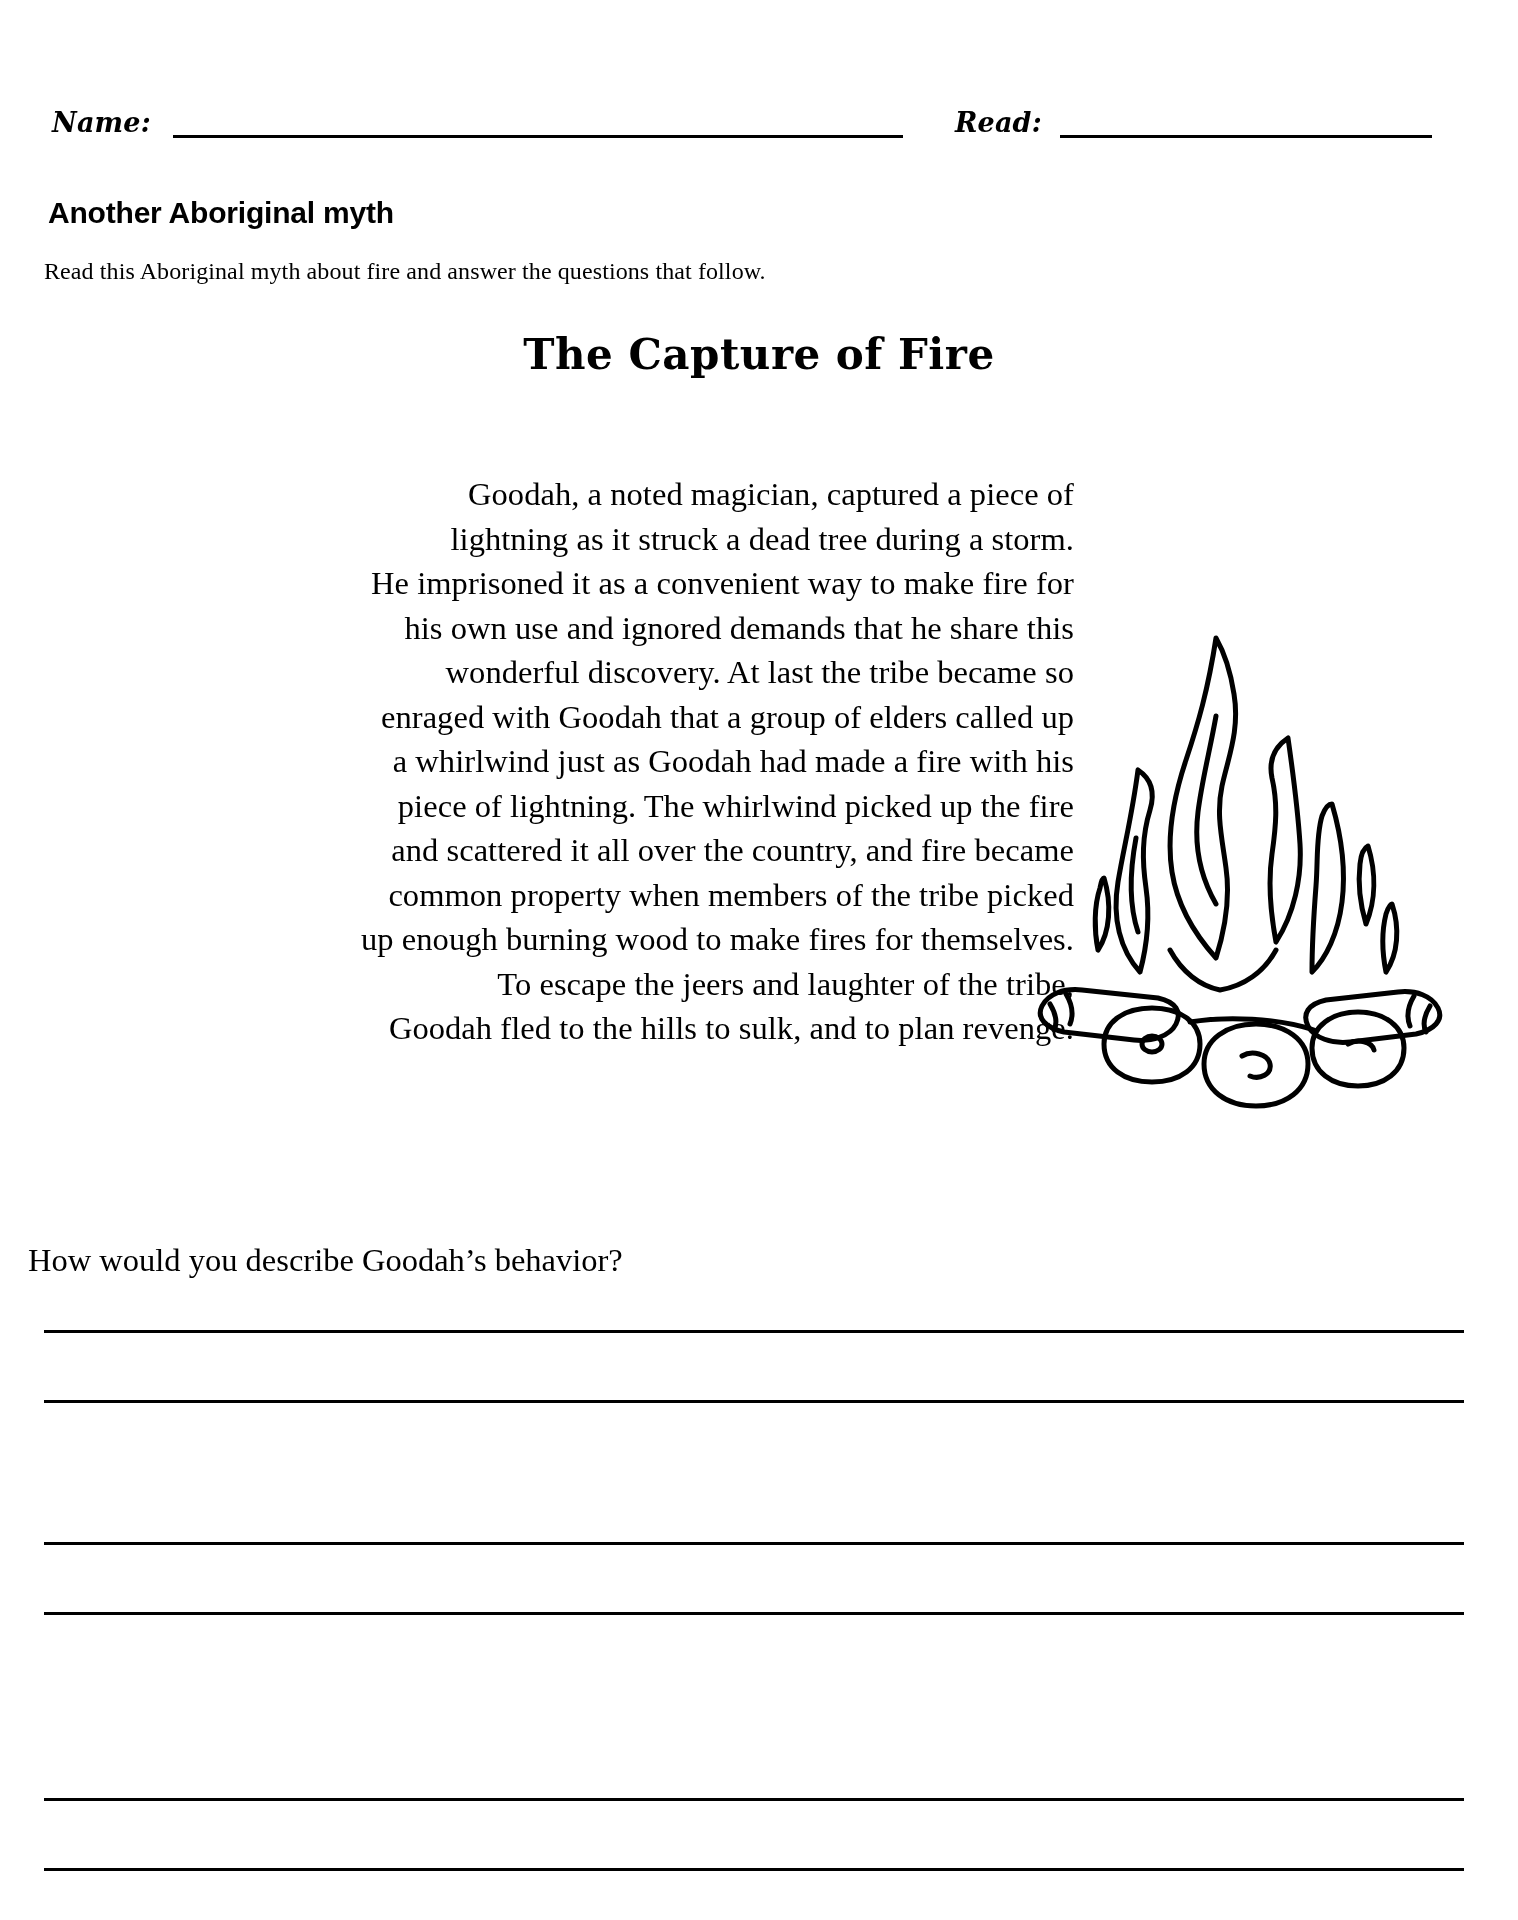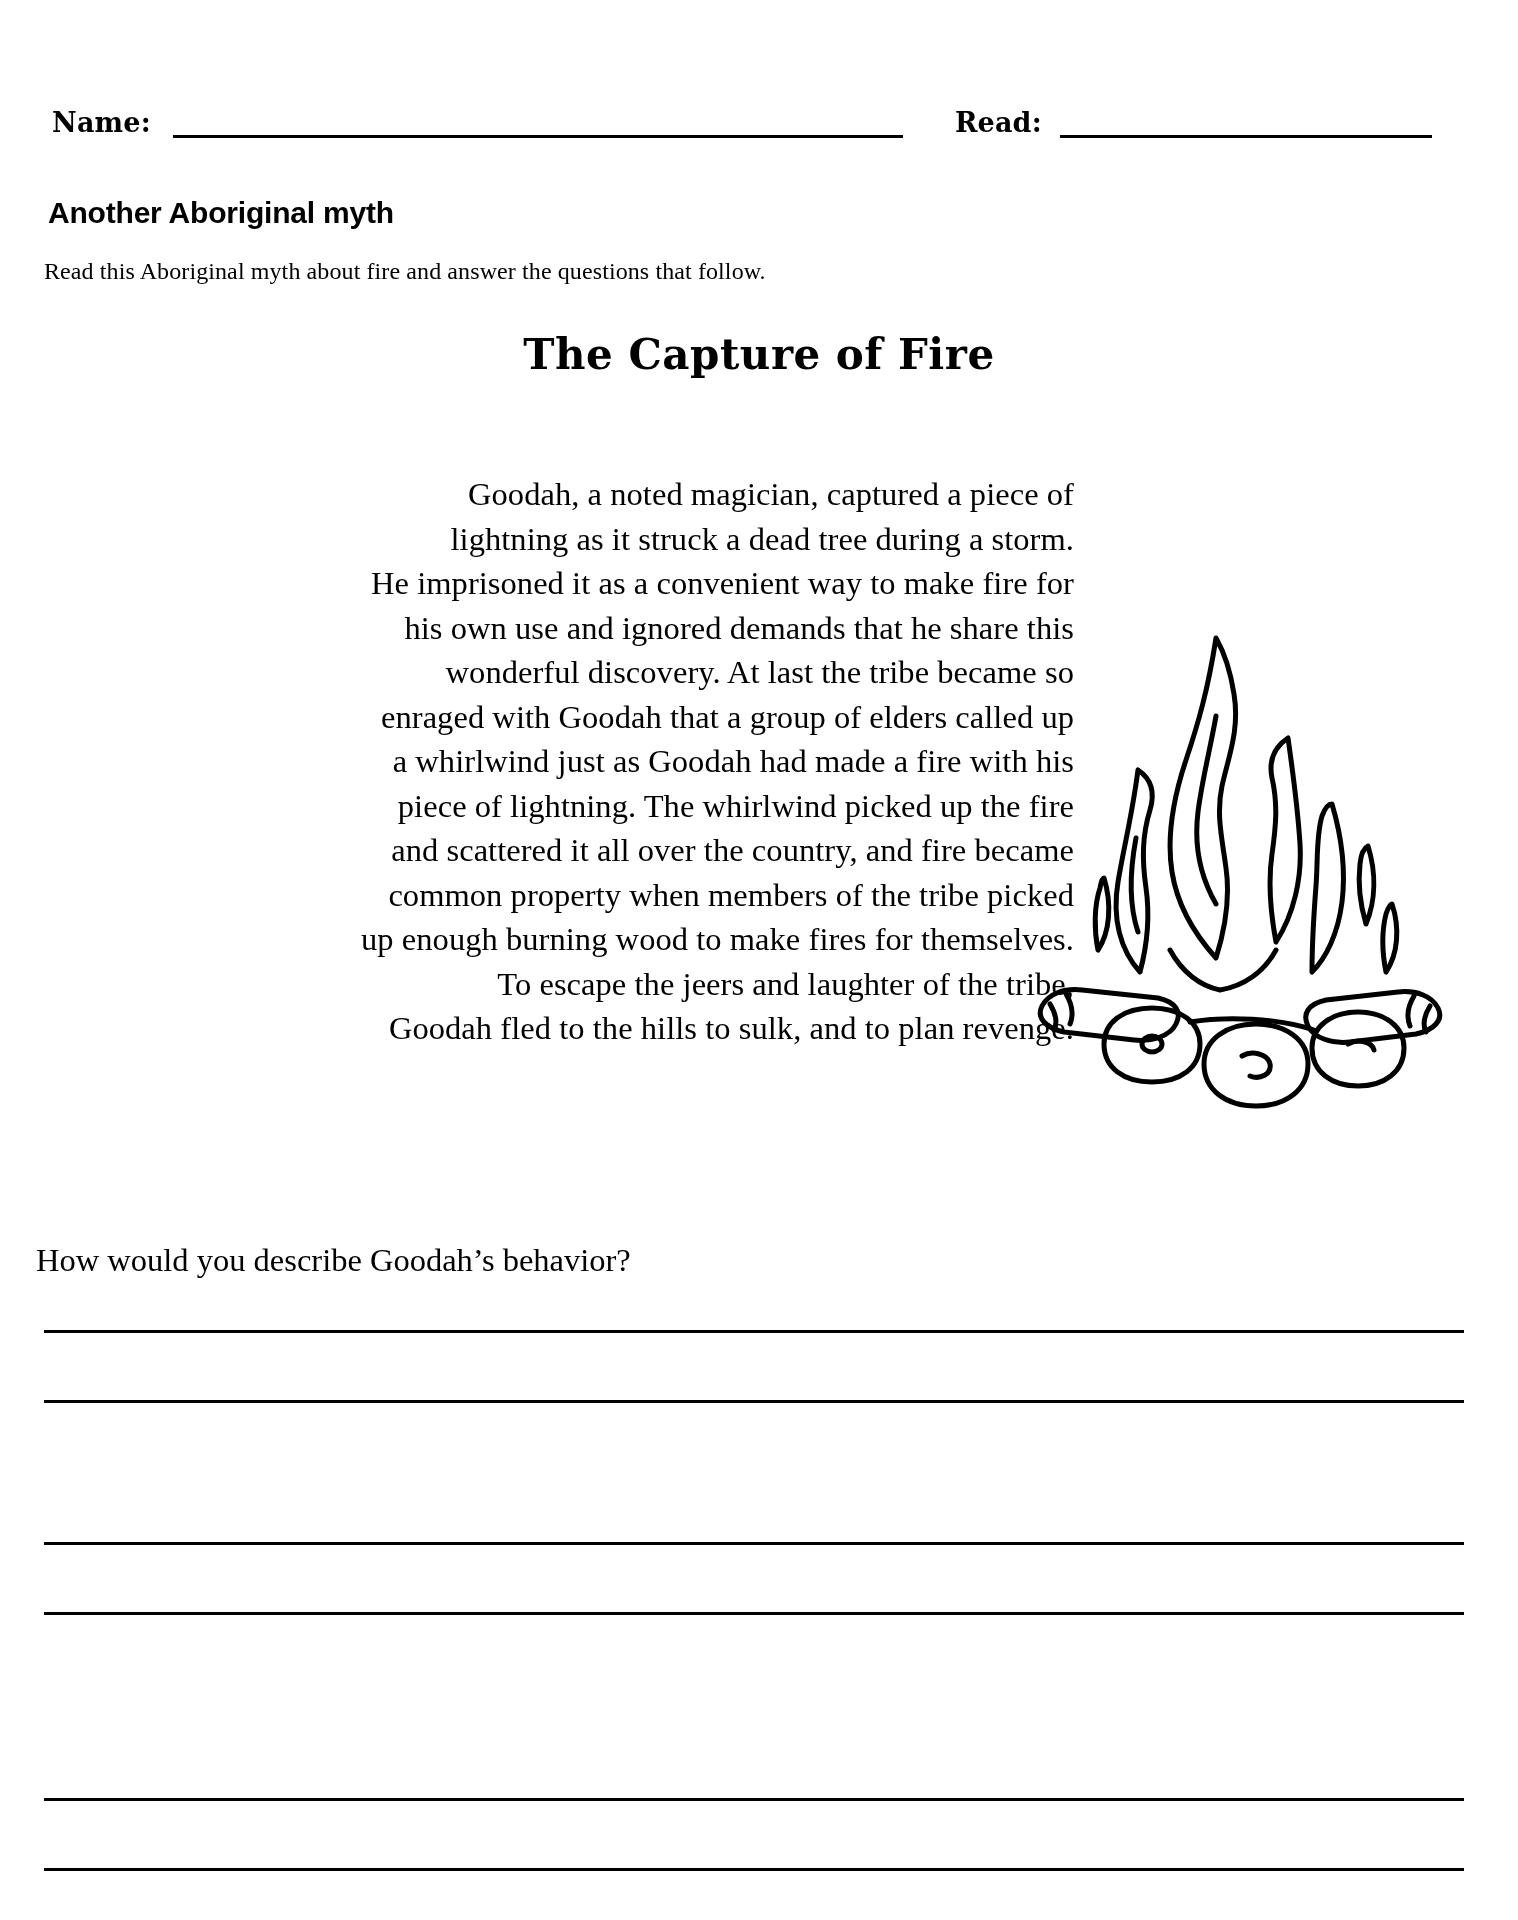--- a/index.html
+++ b/index.html
@@ -35,20 +35,21 @@
     align-items: flex-end;
   }
   .hdr-label {
     font-family: "DejaVu Serif", serif;
     font-weight: bold;
     font-size: 27px;
     letter-spacing: 0.2px;
     line-height: 1;
     white-space: nowrap;
     padding-bottom: 2px;
+    font-style: italic;
   }
   .hdr-rule {
     border-bottom: 3px solid #000;
     height: 1px;
   }
   .rule-name { width: 730px; margin-left: 22px; }
   .rule-date { width: 372px; margin-left: 18px; }
   .spacer-mid { width: 52px; }
 
   
@@ -103,21 +104,21 @@
     left: 1020px;
     top: 620px;
     width: 440px;
     height: 540px;
   }
   .fire-art svg { display: block; width: 100%; height: 100%; }
 
   
   .question {
     position: absolute;
-    left: 36px;
+    left: 28px;
     width: 1420px;
     font-family: "Liberation Serif", serif;
     font-size: 32.5px;
     line-height: 44px;
   }
   .answer-line {
     position: absolute;
     left: 44px;
     width: 1420px;
     border-bottom: 3px solid #000;

